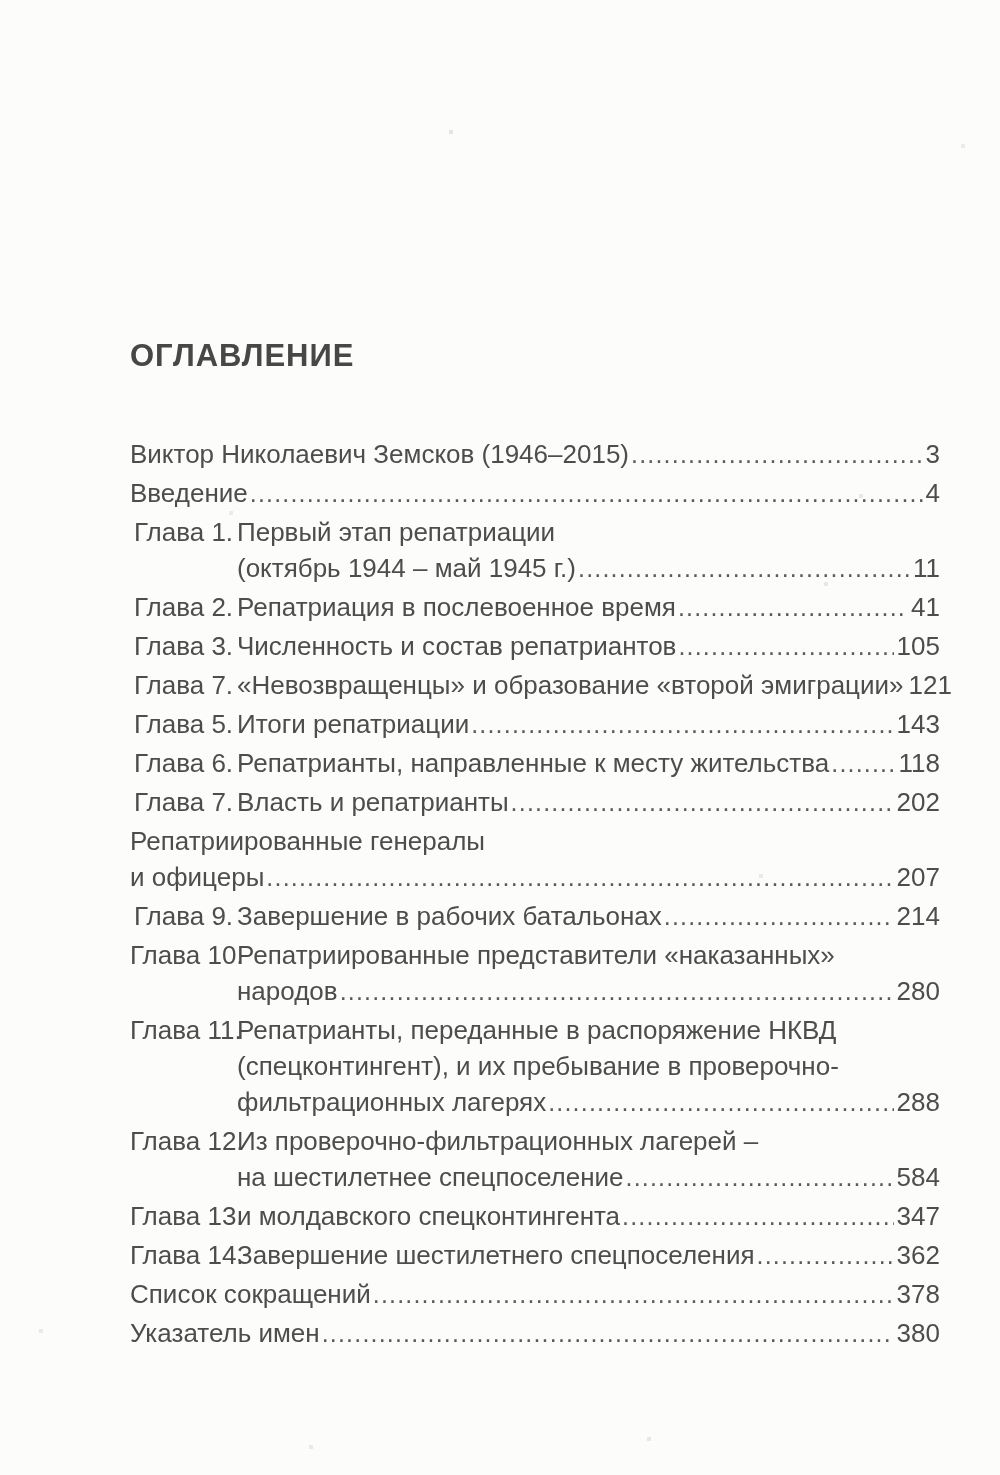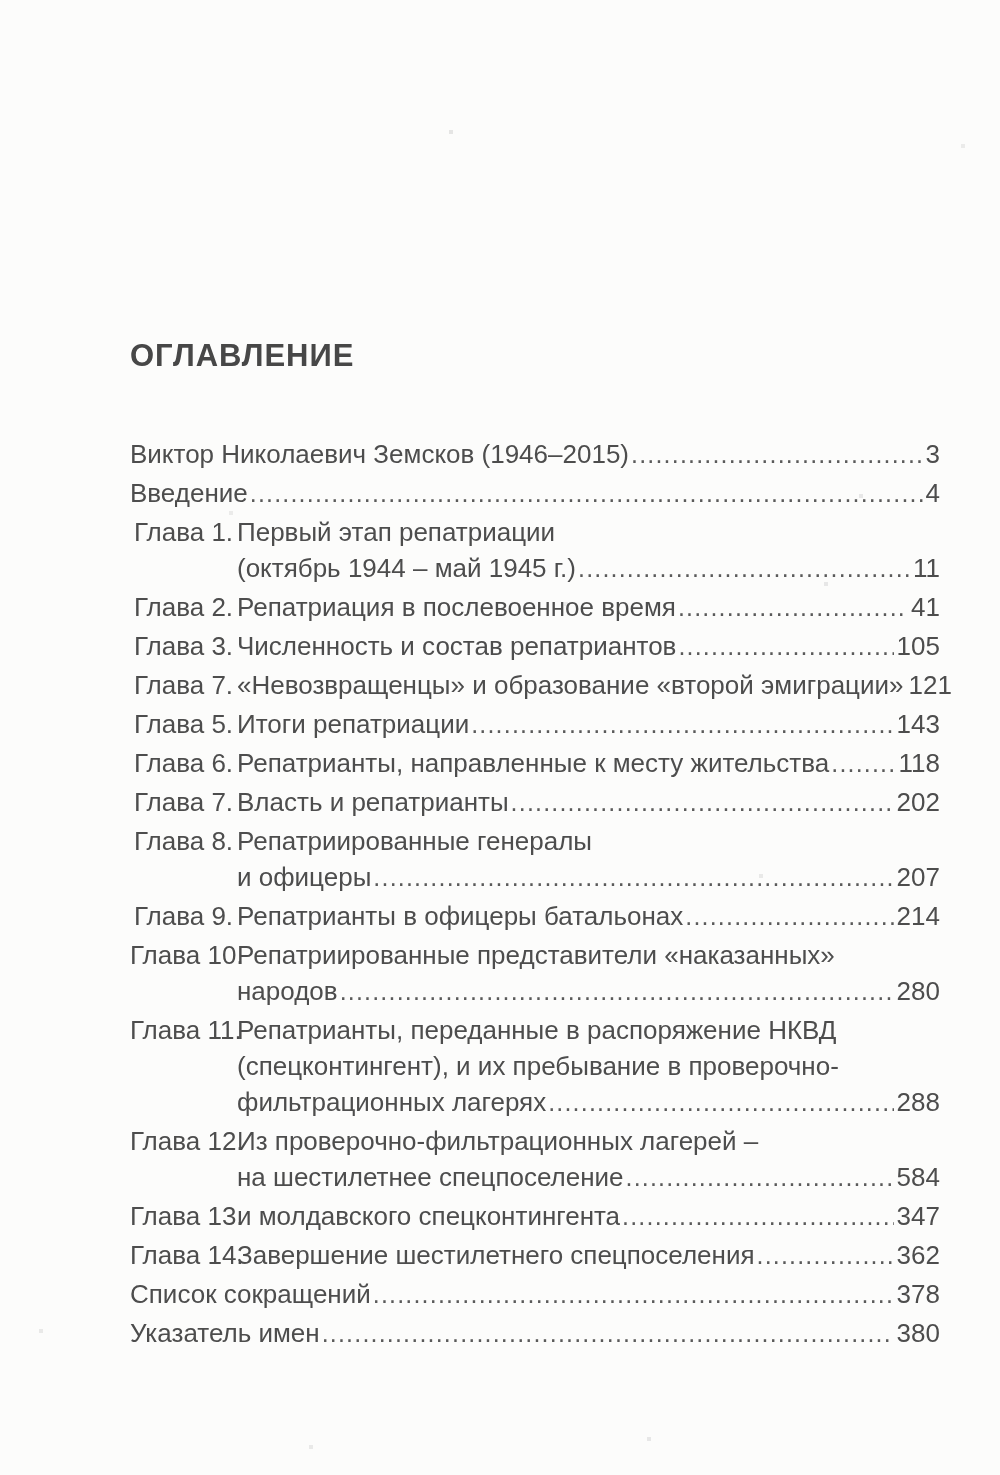--- a/index.html
+++ b/index.html
@@ -179,35 +179,34 @@
         <div class="label">Глава 7.</div>
         <div class="content">
           <div class="line last">
             <span class="text">Власть и репатрианты</span>
             <span class="dots">........................................................................................................................................................................................................</span>
             <span class="num">202</span>
           </div>
         </div>
       </div>
       <div class="entry">
-        <div class="label">Глава 8.</div>
         <div class="content">
           <div class="line">Репатриированные генералы</div>
           <div class="line last">
             <span class="text">и офицеры</span>
             <span class="dots">........................................................................................................................................................................................................</span>
             <span class="num">207</span>
           </div>
         </div>
       </div>
       <div class="entry">
         <div class="label">Глава 9.</div>
         <div class="content">
           <div class="line last">
-            <span class="text">Репатрианты в офицеры батальонах</span>
+            <span class="text">Завершение в рабочих батальонах</span>
             <span class="dots">........................................................................................................................................................................................................</span>
             <span class="num">214</span>
           </div>
         </div>
       </div>
       <div class="entry">
         <div class="label">Глава 10.</div>
         <div class="content">
           <div class="line">Репатриированные представители «наказанных»</div>
           <div class="line last">

